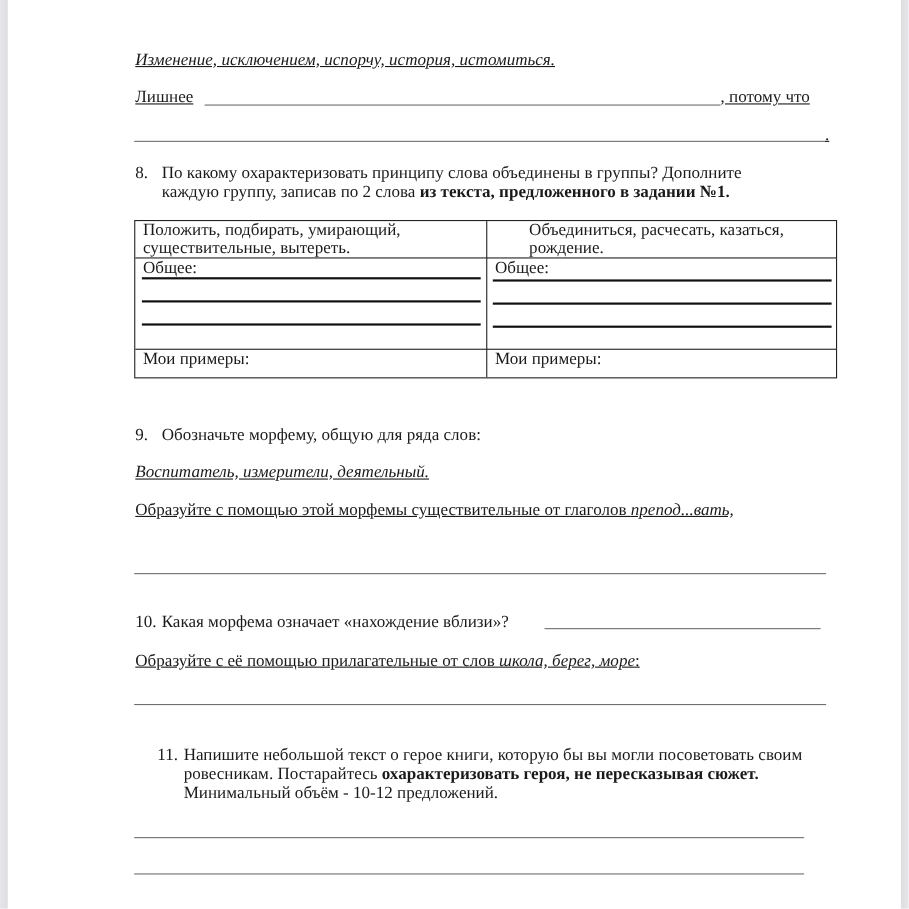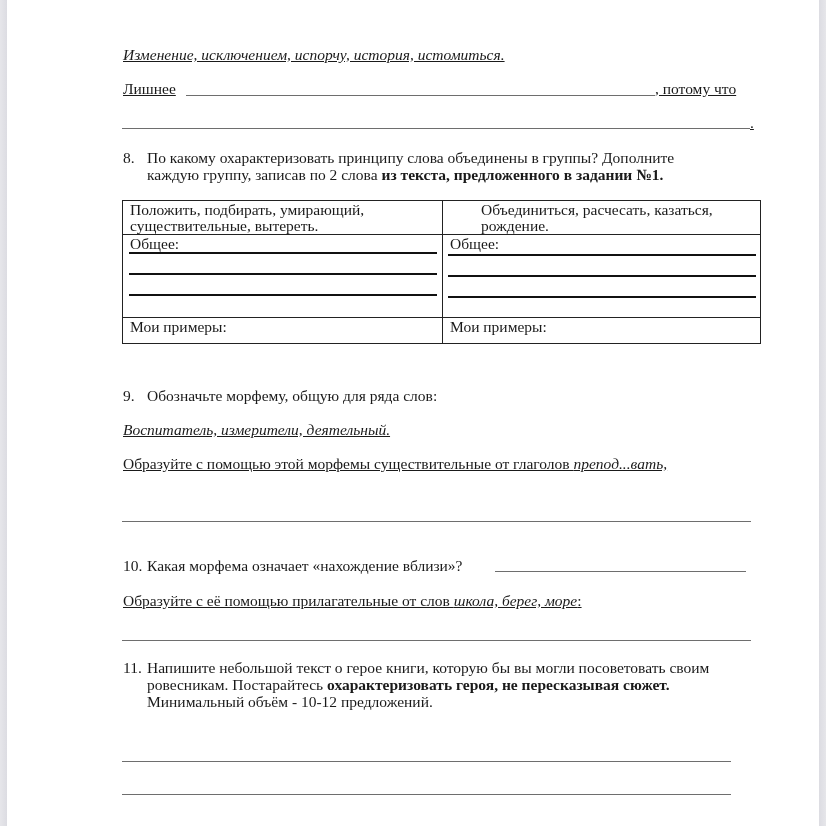--- a/index.html
+++ b/index.html
@@ -149,21 +149,21 @@
 <div class="rule" style="left:122px; width:629px; top:521px;"></div>
 
 <div class="task" style="top:557px;text-align:center;">
   <span class="num">10.</span>
   <div class="body line-text">Какая морфема означает «нахождение вблизи»?</div>
 </div>
 <div class="rule" style="left:495px; width:251px; top:571px;"></div>
 <div class="abs line-text" style="left:123px; top:592px;"><span>Образуйте с её помощью прилагательные от слов </span><span class="it">школа, берег, море</span><span>:</span></div>
 <div class="rule" style="left:122px; width:629px; top:640px;"></div>
 
-<div class="task" style="top:659px;">
+<div class="task" style="top:678px;margin-left:20px;">
   <span class="num">11.</span>
   <div class="body">
     <div class="line-text">Напишите небольшой текст о герое книги, которую бы вы могли посоветовать своим</div>
     <div class="line-text"><span>ровесникам. Постарайтесь </span><span class="b">охарактеризовать героя, не пересказывая сюжет.</span></div>
     <div class="line-text">Минимальный объём - 10-12 предложений.</div>
   </div>
 </div>
 <div class="rule" style="left:122px; width:609px; top:761px;"></div>
 <div class="rule" style="left:122px; width:609px; top:794px;"></div>
 

